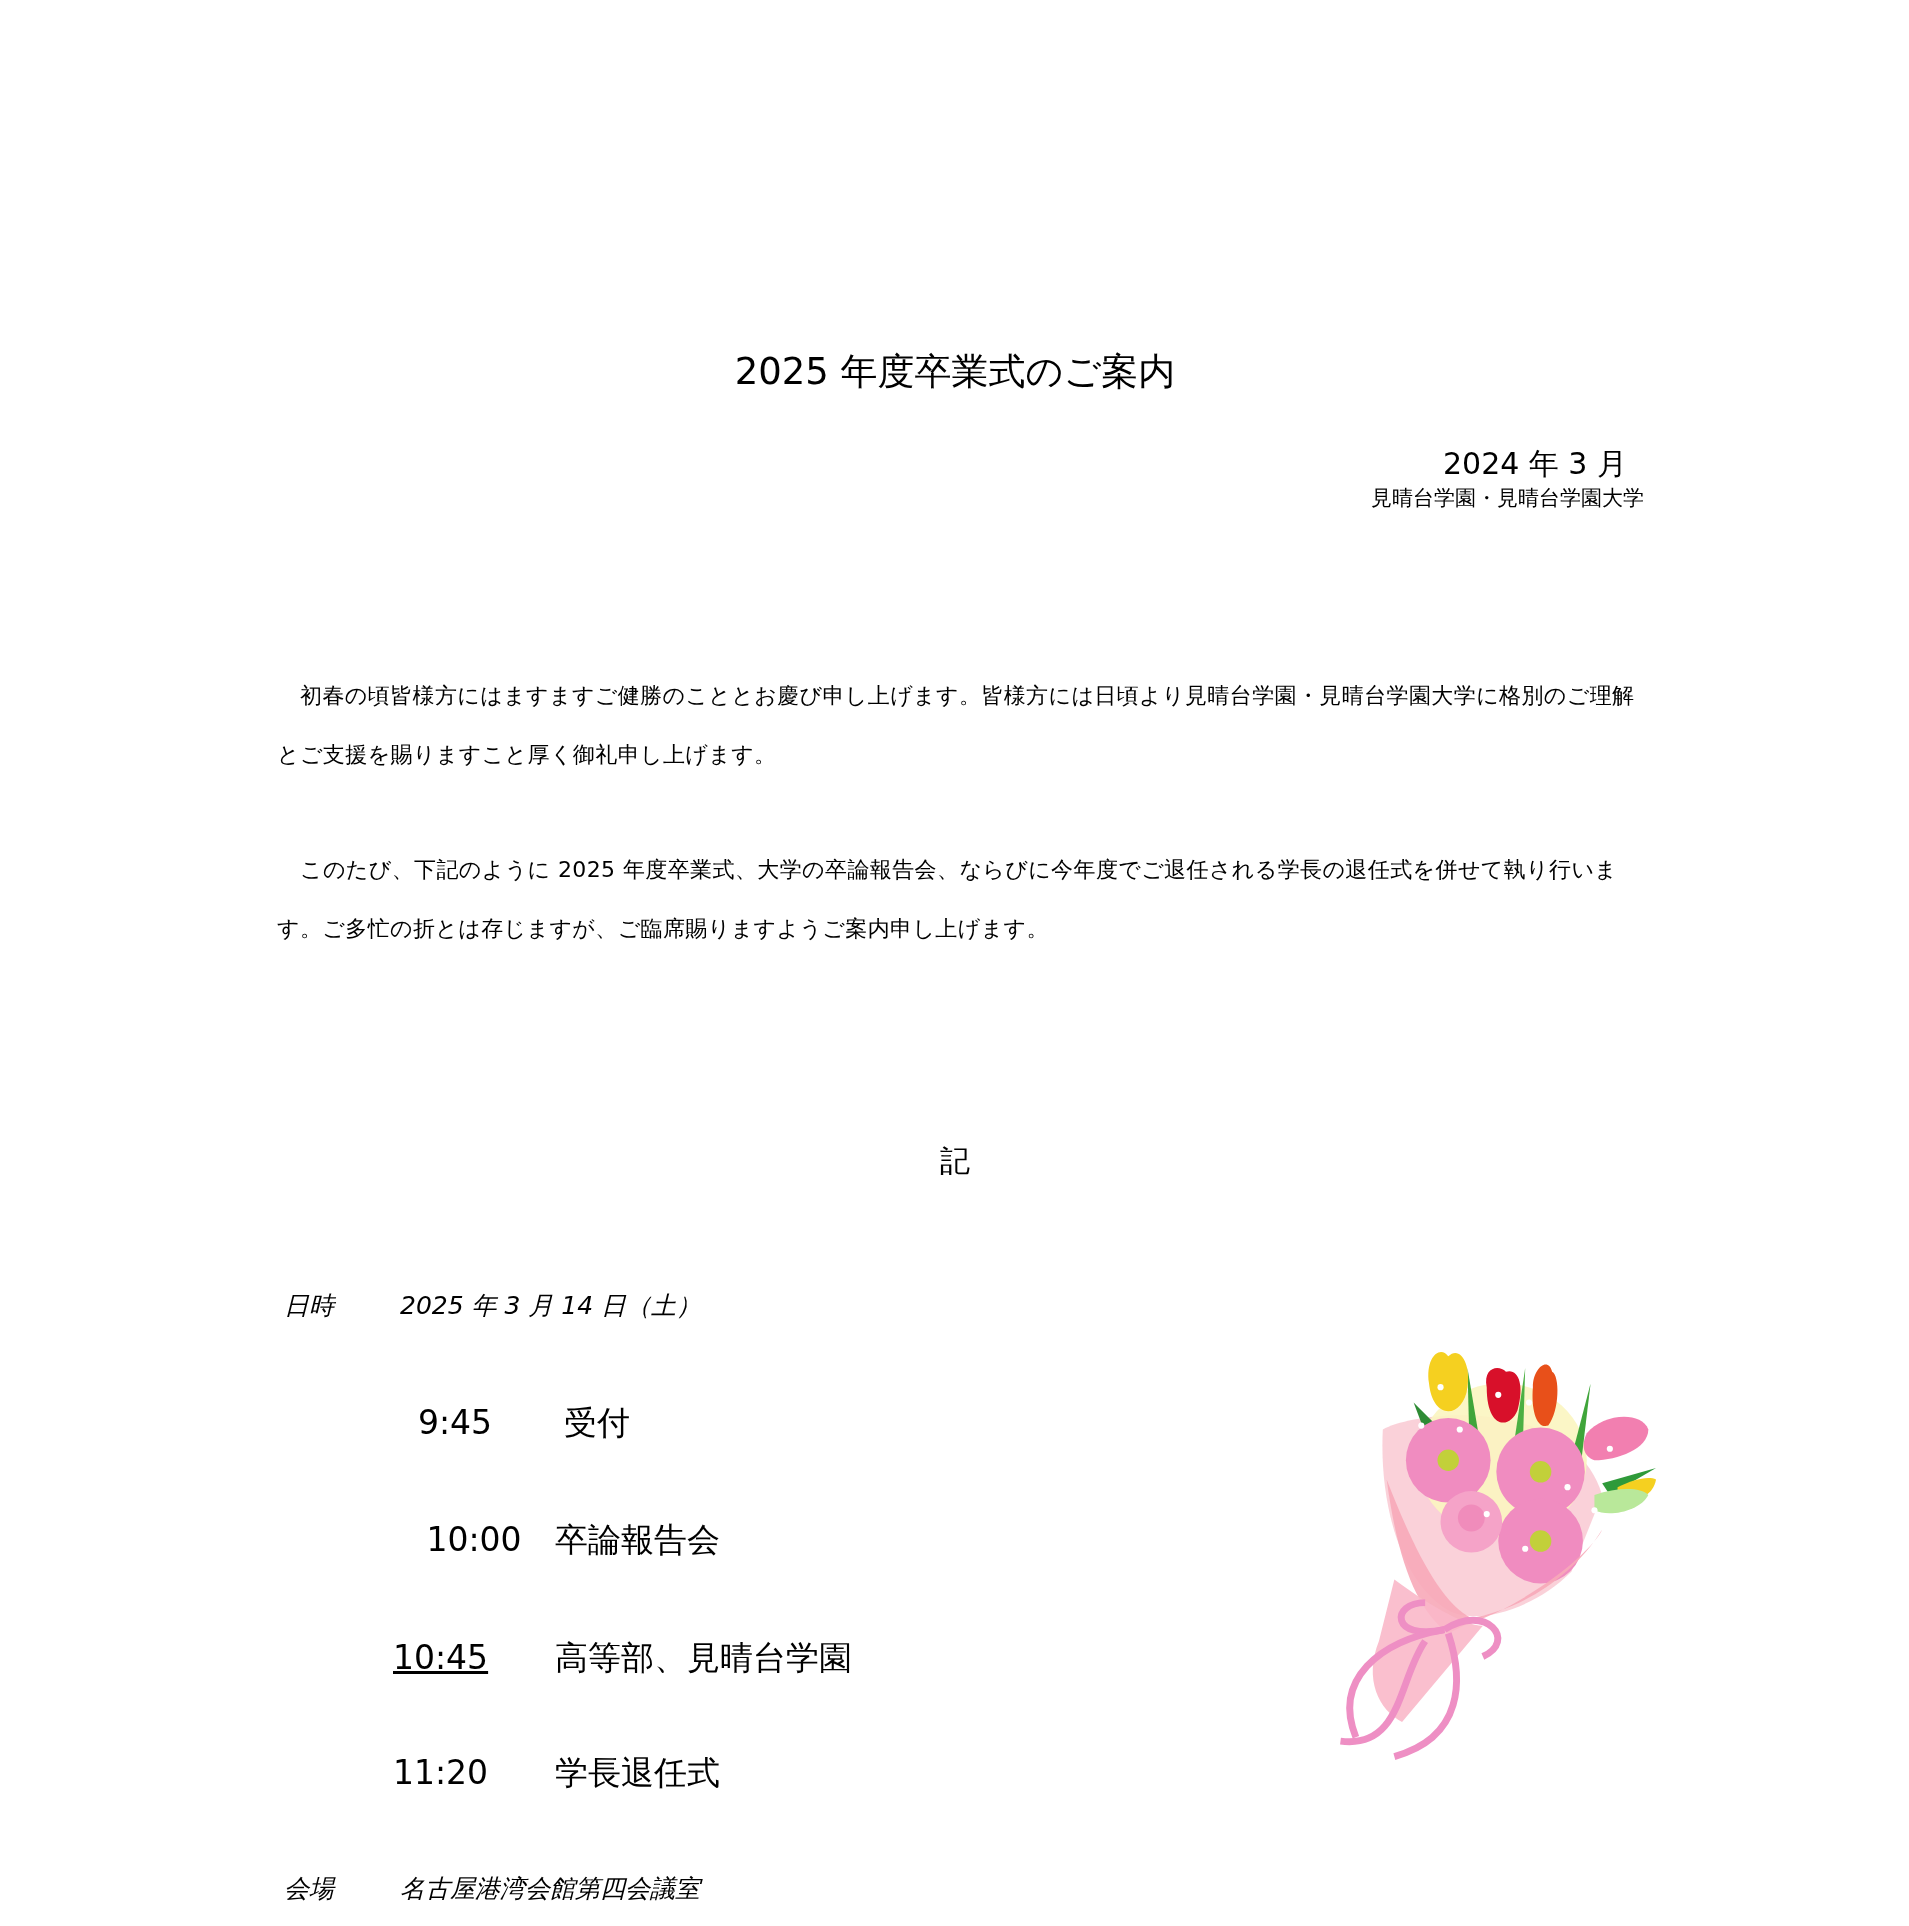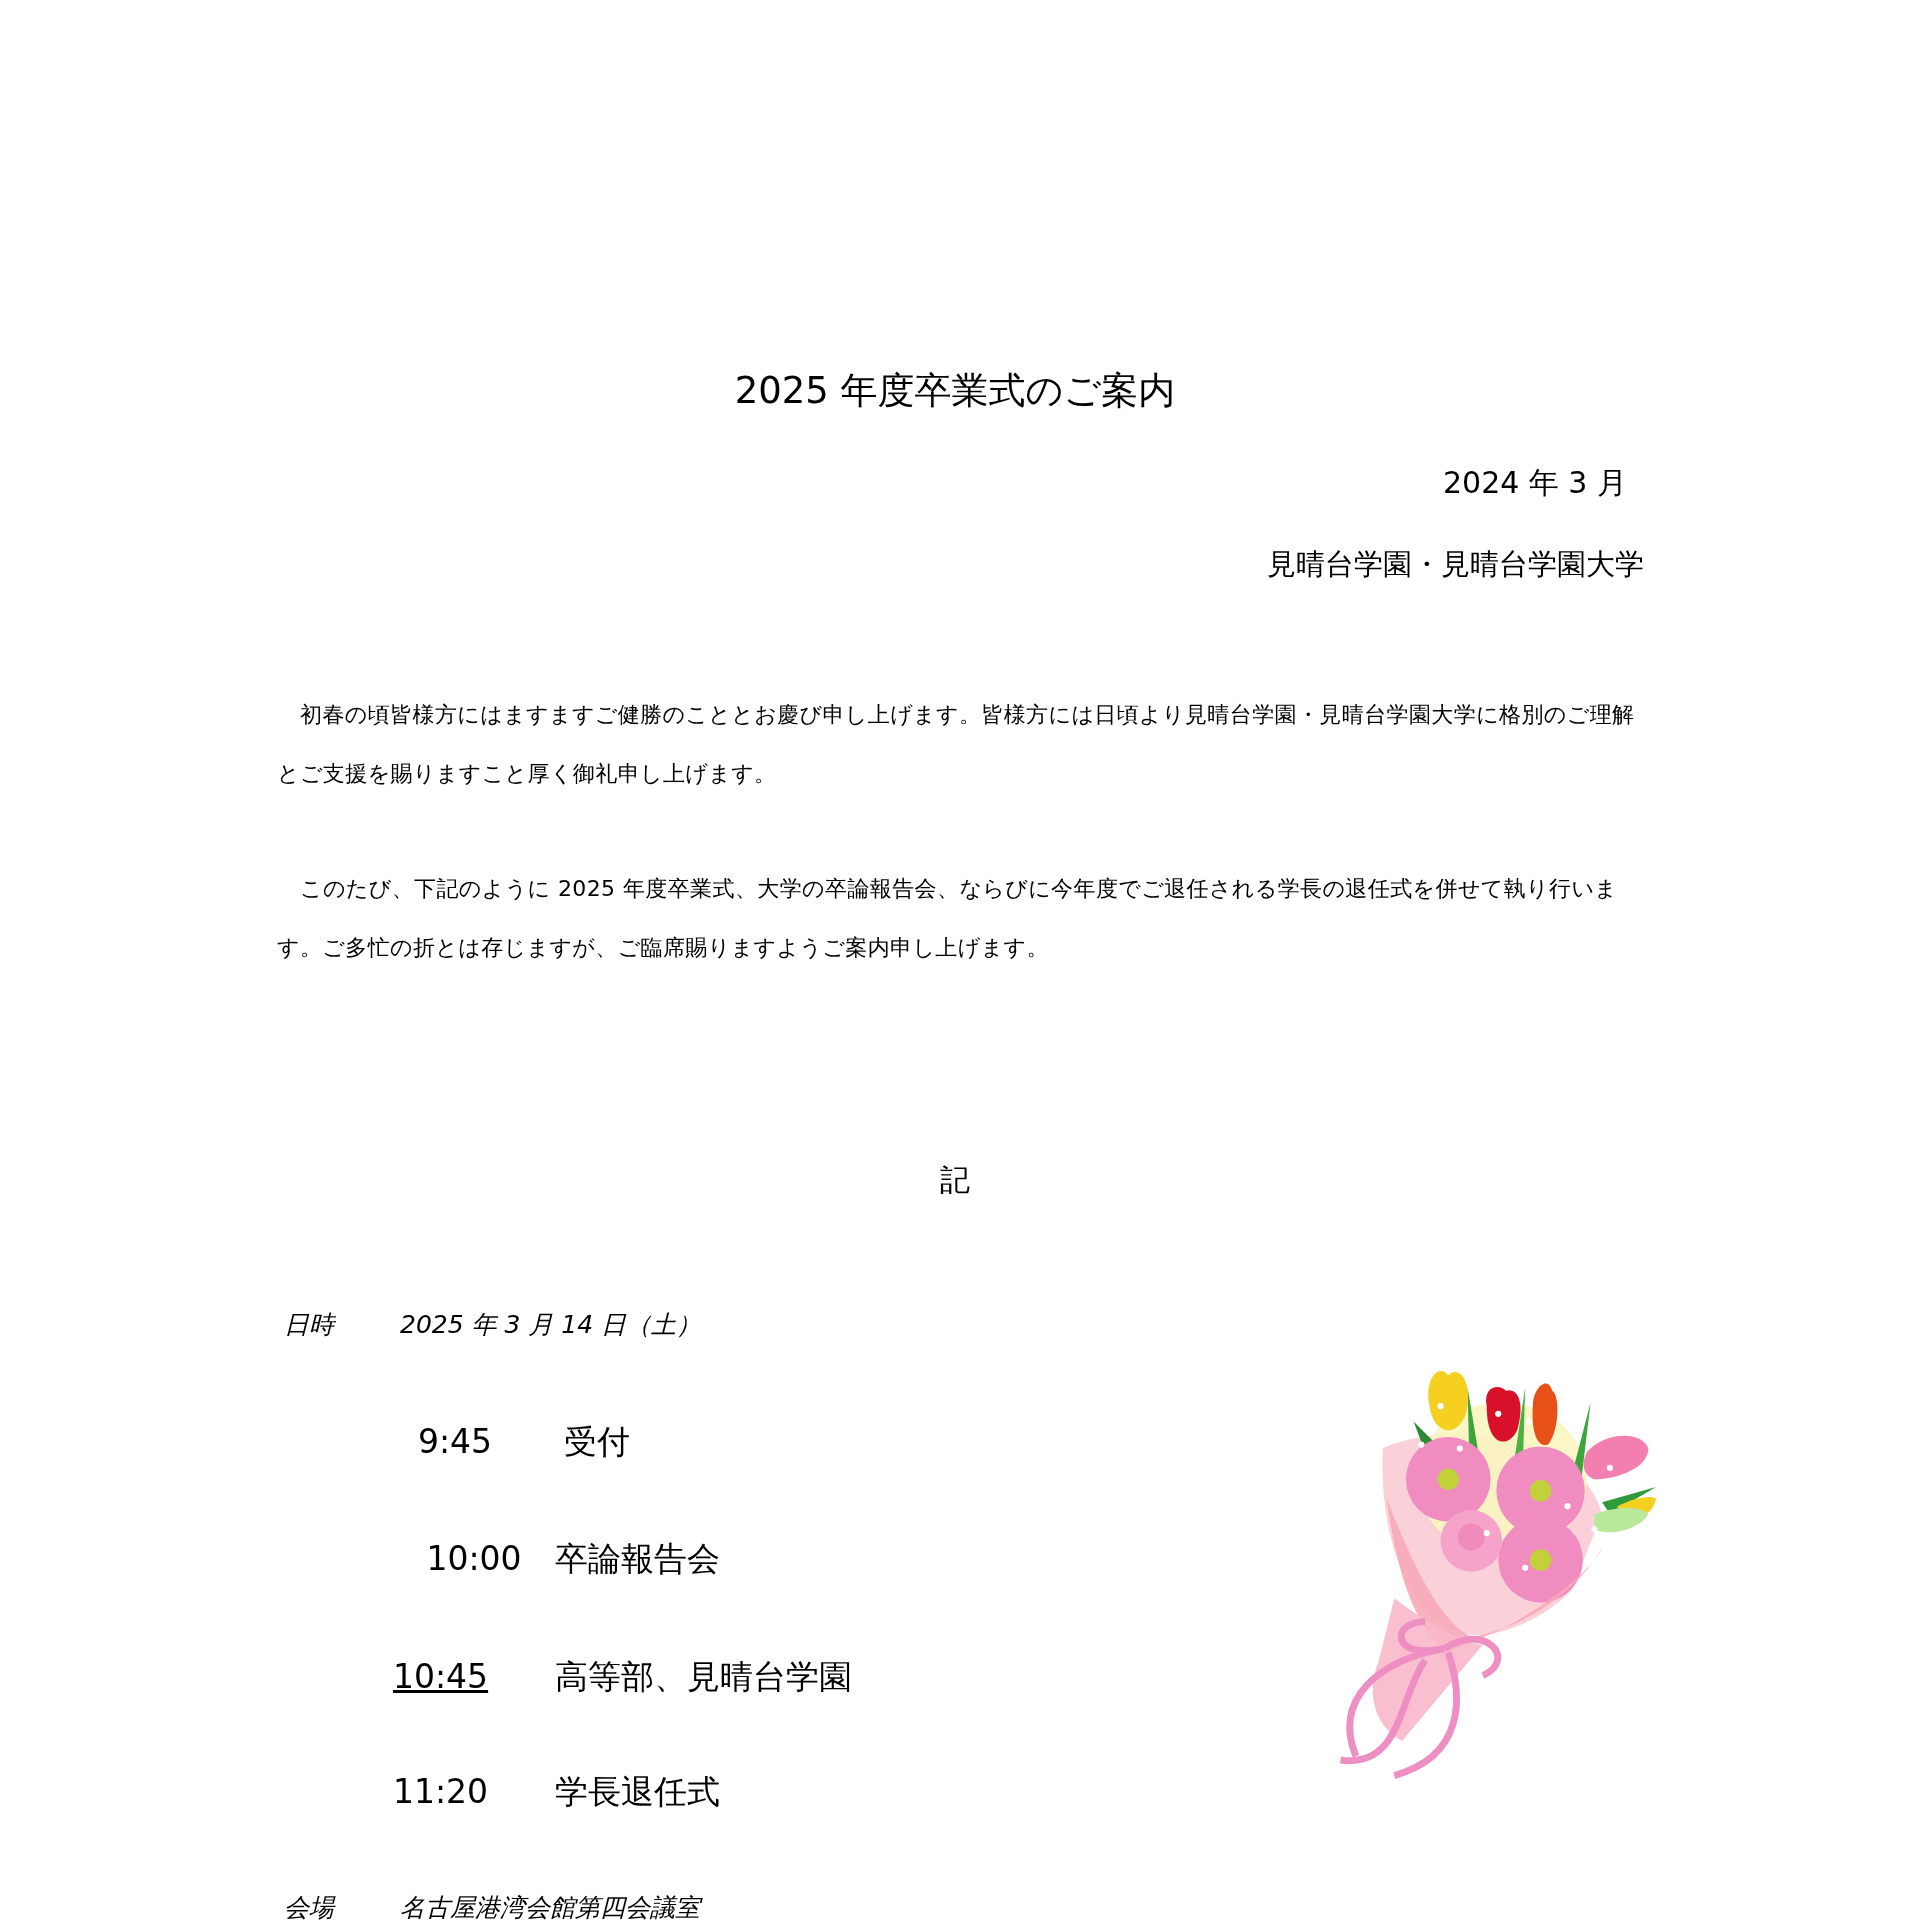--- a/index.html
+++ b/index.html
@@ -1,24 +1,24 @@
 <!DOCTYPE html>
 <html style="font-size:6.2px"><head>
 <meta charset="utf-8">
 <style>
   html, body { margin: 0; padding: 0; background: #ffffff; }
   body {
     width: 1910px; height: 2703px; position: relative; overflow: hidden;
     font-family: "DejaVu Sans", "Liberation Sans", sans-serif;
     color: #000;
   }
-  .abs { position: absolute; white-space: nowrap; margin-top: 19px; }
+  .abs { position: absolute; white-space: nowrap; }
   .title { left: 0; width: 1910px; text-align: center; top: 347px; font-size: 37px; line-height: 50px; }
   .date { right: 283px; top: 443px; font-size: 30px; line-height: 42px; text-align: right; }
-  .org { right: 266px; top: 524px; font-size: 29px; line-height: 42px; }
+  .org { right: 266px; top: 477px; font-size: 21px; line-height: 42px; }
   .para { left: 277px; width: 1371px; font-size: 22px; line-height: 59px; white-space: normal; letter-spacing: 0.4px; }
   .para1 { top: 666px; text-indent: 23px; }
   .para2 { top: 840px; text-indent: 23px; }
   .ki { left: 0; width: 1910px; text-align: center; top: 1140px; font-size: 30px; line-height: 42px; }
   .row { left: 284px; font-size: 25px; line-height: 46px; font-style: italic; }
   .lbl { display: inline-block; width: 116px; }
   .sched { font-size: 33px; line-height: 46px; }
   .sched .time { display: inline-block; width: 146px; text-align: left; }
   .bouquet { left: 1302px; top: 1333px; width: 431px; height: 470px; }
 </style>

